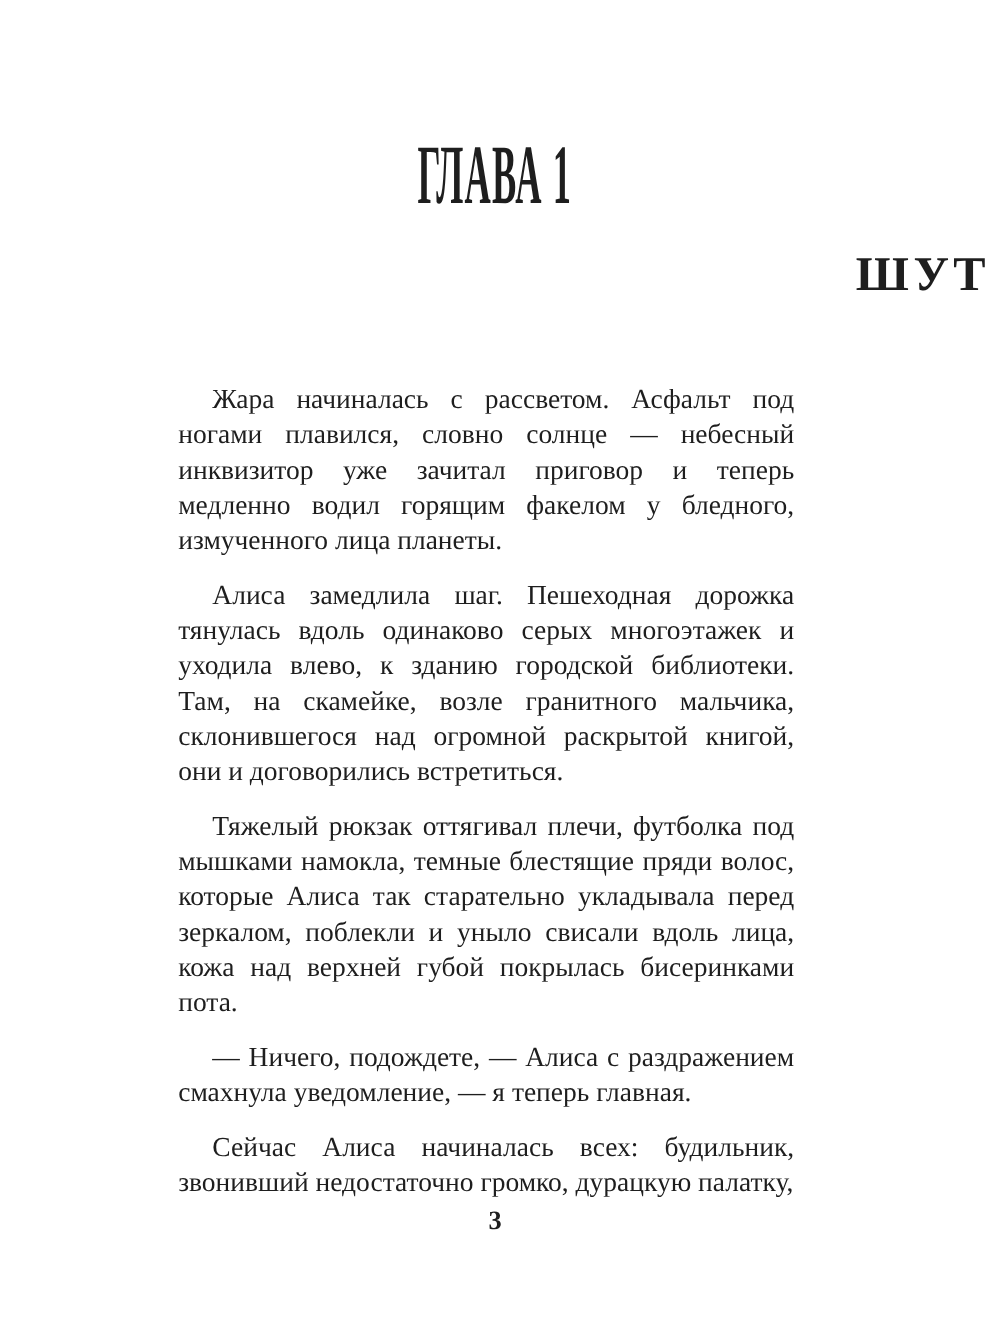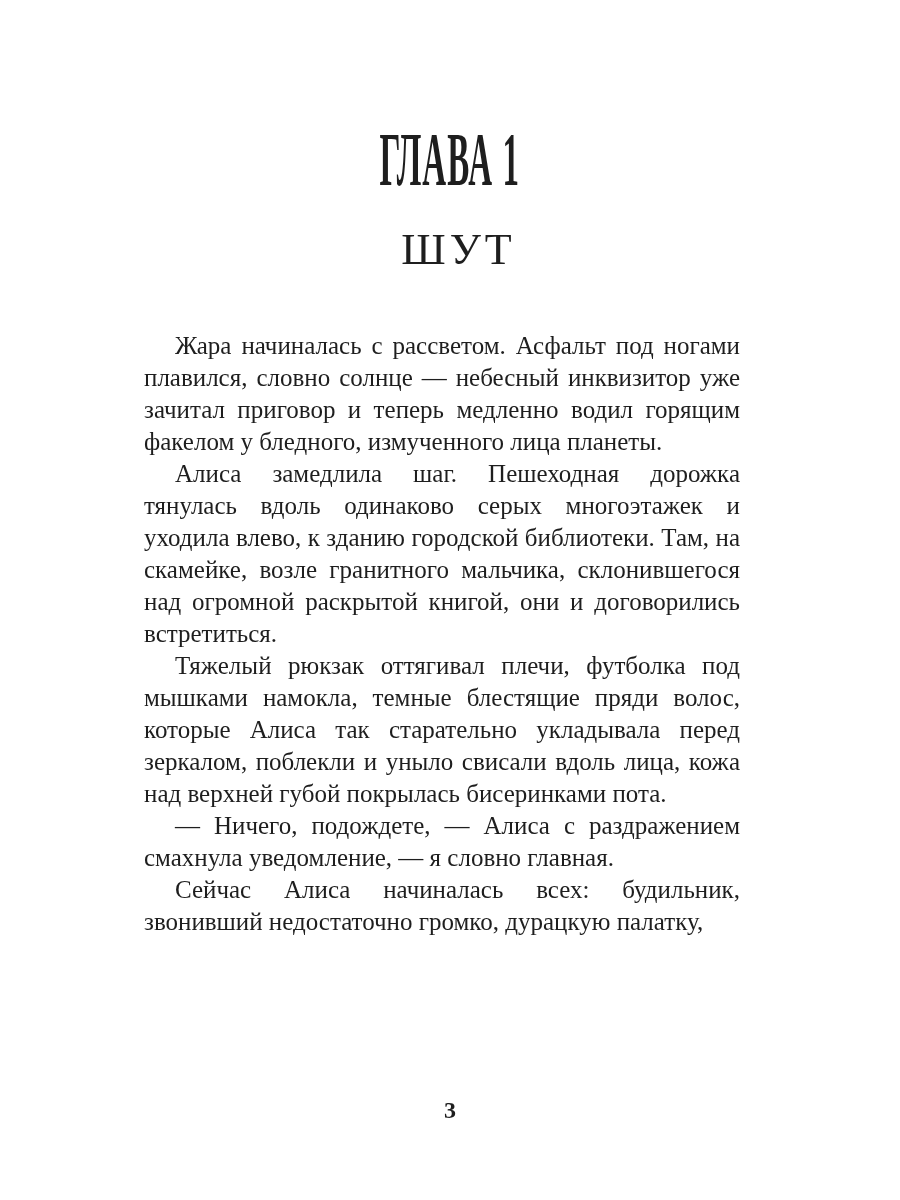--- a/index.html
+++ b/index.html
@@ -35,38 +35,38 @@
     transform-origin: center center;
     letter-spacing: 2px;
   }
   .chapter-title {
     position: absolute;
     top: 225px;
     left: 17px;
     right: 0;
     height: 50px;
     line-height: 50px;
-    text-align: center;
+    text-align: right;
     font-size: 44px;
     letter-spacing: 4px;
-    font-weight: normal;
+    font-weight: bold;
   }
   .body-text {
     position: absolute;
     left: 144px;
     top: 330px;
     width: 596px;
     font-size: 25px;
     line-height: 32px;
     text-align: justify;
     hyphens: auto;
     -webkit-hyphens: auto;
   }
   .body-text p {
-    margin: 0;
+    margin: 18px;
     padding: 0;
     text-indent: 31px;
   }
   .page-number {
     position: absolute;
     top: 1094px;
     left: 0;
     right: 0;
     text-align: center;
     font-size: 24px;
@@ -82,19 +82,19 @@
   <div class="chapter-heading">
     <span class="stretch">ГЛАВА 1</span>
   </div>
 
   <div class="chapter-title">ШУТ</div>
 
   <div class="body-text" lang="ru">
       <p>Жара начиналась с рассветом. Асфальт под ногами плавился, словно солнце — небесный инквизитор уже зачитал приговор и теперь медленно водил горящим факелом у бледного, измученного лица планеты.</p>
       <p>Алиса замедлила шаг. Пешеходная дорожка тянулась вдоль одинаково серых многоэтажек и уходила влево, к зданию городской библиотеки. Там, на скамейке, возле гранитного мальчика, склонившегося над огромной раскрытой книгой, они и договорились встретиться.</p>
       <p>Тяжелый рюкзак оттягивал плечи, футболка под мышками намокла, темные блестящие пряди волос, которые Алиса так старательно укладывала перед зеркалом, поблекли и уныло свисали вдоль лица, кожа над верхней губой покрылась бисеринками пота.</p>
-      <p>— Ничего, подождете, — Алиса с раздражением смахнула уведомление, — я словно главная.</p>
+      <p>— Ничего, подождете, — Алиса с раздражением смахнула уведомление, — я теперь главная.</p>
       <p>Сейчас Алиса начиналась всех: будильник, звонивший недостаточно громко, дурацкую палатку,</p>
     </div>
 
   <div class="page-number">3</div>
 
 </div>
 
 </body></html>

